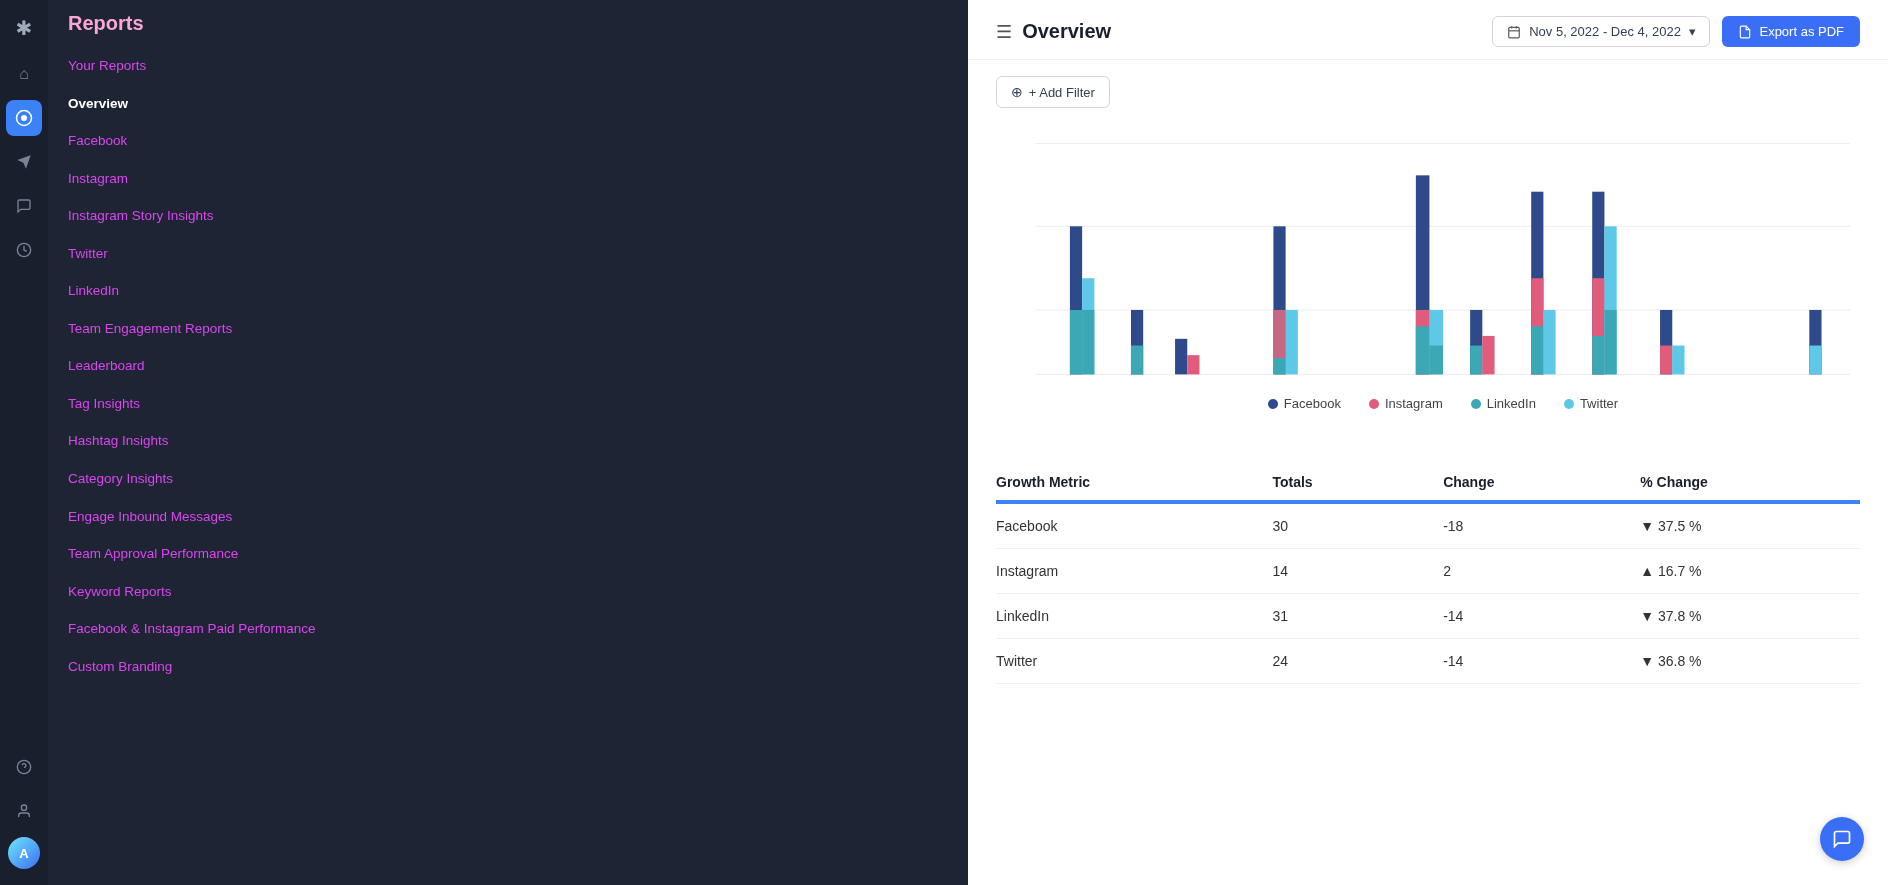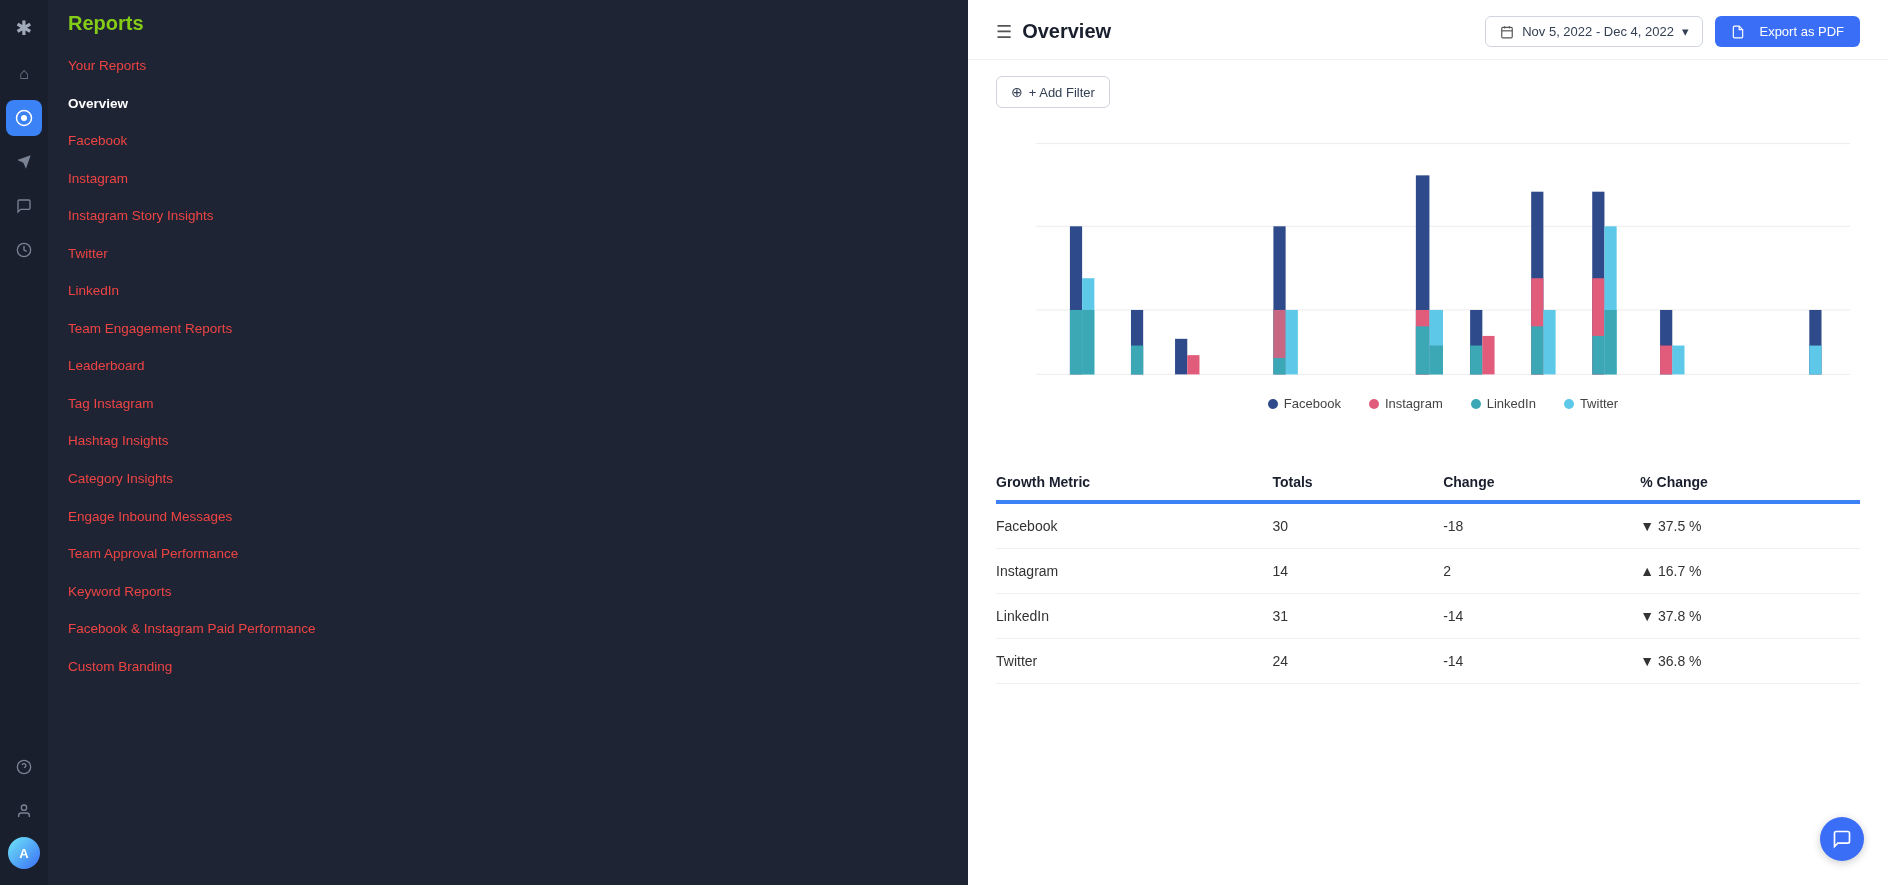--- a/index.html
+++ b/index.html
@@ -1,21 +1,21 @@
 <!DOCTYPE html>
 <html><head>
   <meta charset="utf-8">
   <style>
     * { box-sizing: border-box; margin: 0; padding: 0; }
     body { font-family: -apple-system, BlinkMacSystemFont, 'Segoe UI', sans-serif; display: flex; height: 885px; background: #fff; overflow: hidden; }
     .sidebar-title {
       padding: 4px 20px 12px;
       font-size: 20px;
       font-weight: 700;
-      color: #84cc16;
+      color: #f9a8d4;
     }
     .icon-rail {
       width: 48px;
       background: #1a1f2e;
       display: flex;
       flex-direction: column;
       align-items: center;
       padding-top: 16px;
       gap: 8px;
     }
@@ -32,21 +32,21 @@
       color: #fff;
     }
     .sidebar-menu {
       flex: 1;
       background: #1e2433;
       padding: 8px 0;
     }
     .sidebar-menu-item {
       padding: 10px 20px;
       font-size: 13.5px;
-      color: #ef4444;
+      color: #d946ef;
       cursor: pointer;
       line-height: 1.3;
     }
     .sidebar-menu-item.active { color: #fff; font-weight: 600; }
 
     
     .main {
       flex: 1;
       display: flex;
       flex-direction: column;
@@ -75,21 +75,21 @@
       display: flex; align-items: center; gap: 8px;
       border: 1px solid #d0d5dd;
       border-radius: 6px;
       padding: 7px 14px;
       font-size: 13px;
       color: #344054;
       cursor: pointer;
       background: #fff;
     }
     .export-btn {
-      display: flex; align-items: center; gap: 14px;
+      display: flex; align-items: center; gap: 7px;
       background: #3b6ef6;
       color: #fff;
       border: none;
       border-radius: 6px;
       padding: 8px 16px;
       font-size: 13px;
       cursor: pointer;
       font-weight: 500;
     }
     .content-area {
@@ -240,21 +240,21 @@
     <div class="sidebar-title">Reports</div>
     <div class="sidebar-menu-item">Your Reports</div>
     <div class="sidebar-menu-item active">Overview</div>
     <div class="sidebar-menu-item">Facebook</div>
     <div class="sidebar-menu-item">Instagram</div>
     <div class="sidebar-menu-item">Instagram Story Insights</div>
     <div class="sidebar-menu-item">Twitter</div>
     <div class="sidebar-menu-item">LinkedIn</div>
     <div class="sidebar-menu-item">Team Engagement Reports</div>
     <div class="sidebar-menu-item">Leaderboard</div>
-    <div class="sidebar-menu-item">Tag Instagram</div>
+    <div class="sidebar-menu-item">Tag Insights</div>
     <div class="sidebar-menu-item">Hashtag Insights</div>
     <div class="sidebar-menu-item">Category Insights</div>
     <div class="sidebar-menu-item">Engage Inbound Messages</div>
     <div class="sidebar-menu-item">Team Approval Performance</div>
     <div class="sidebar-menu-item">Keyword Reports</div>
     <div class="sidebar-menu-item">Facebook &amp; Instagram Paid Performance</div>
     <div class="sidebar-menu-item">Custom Branding</div>
   </div>
 
   <div class="main">

